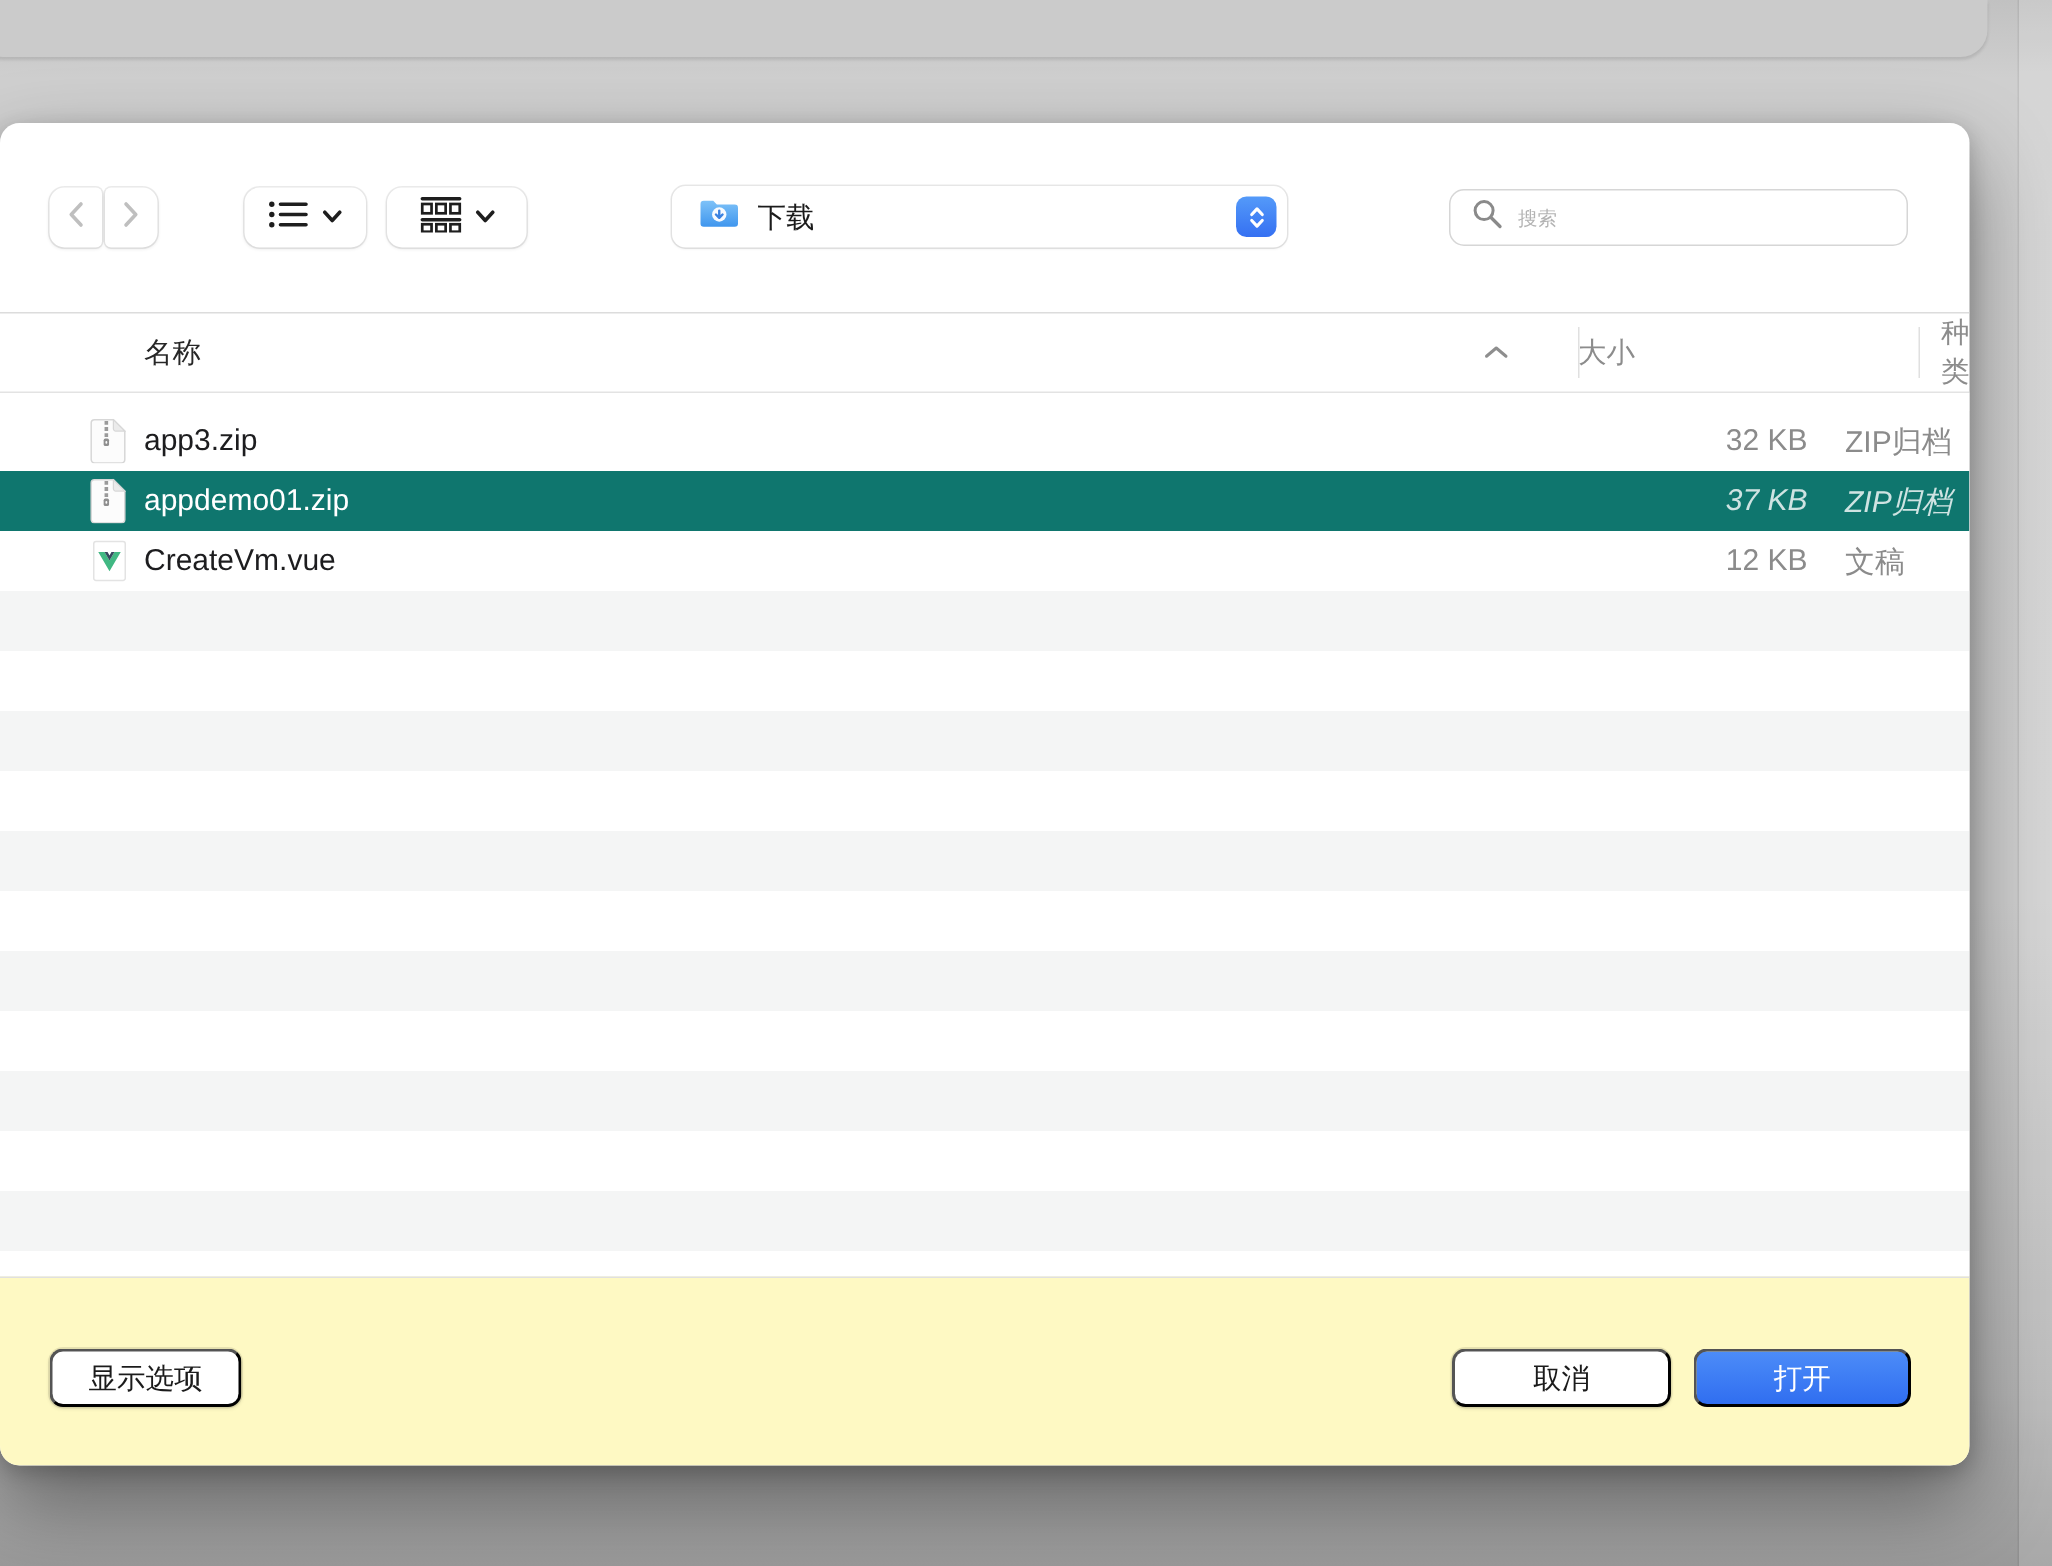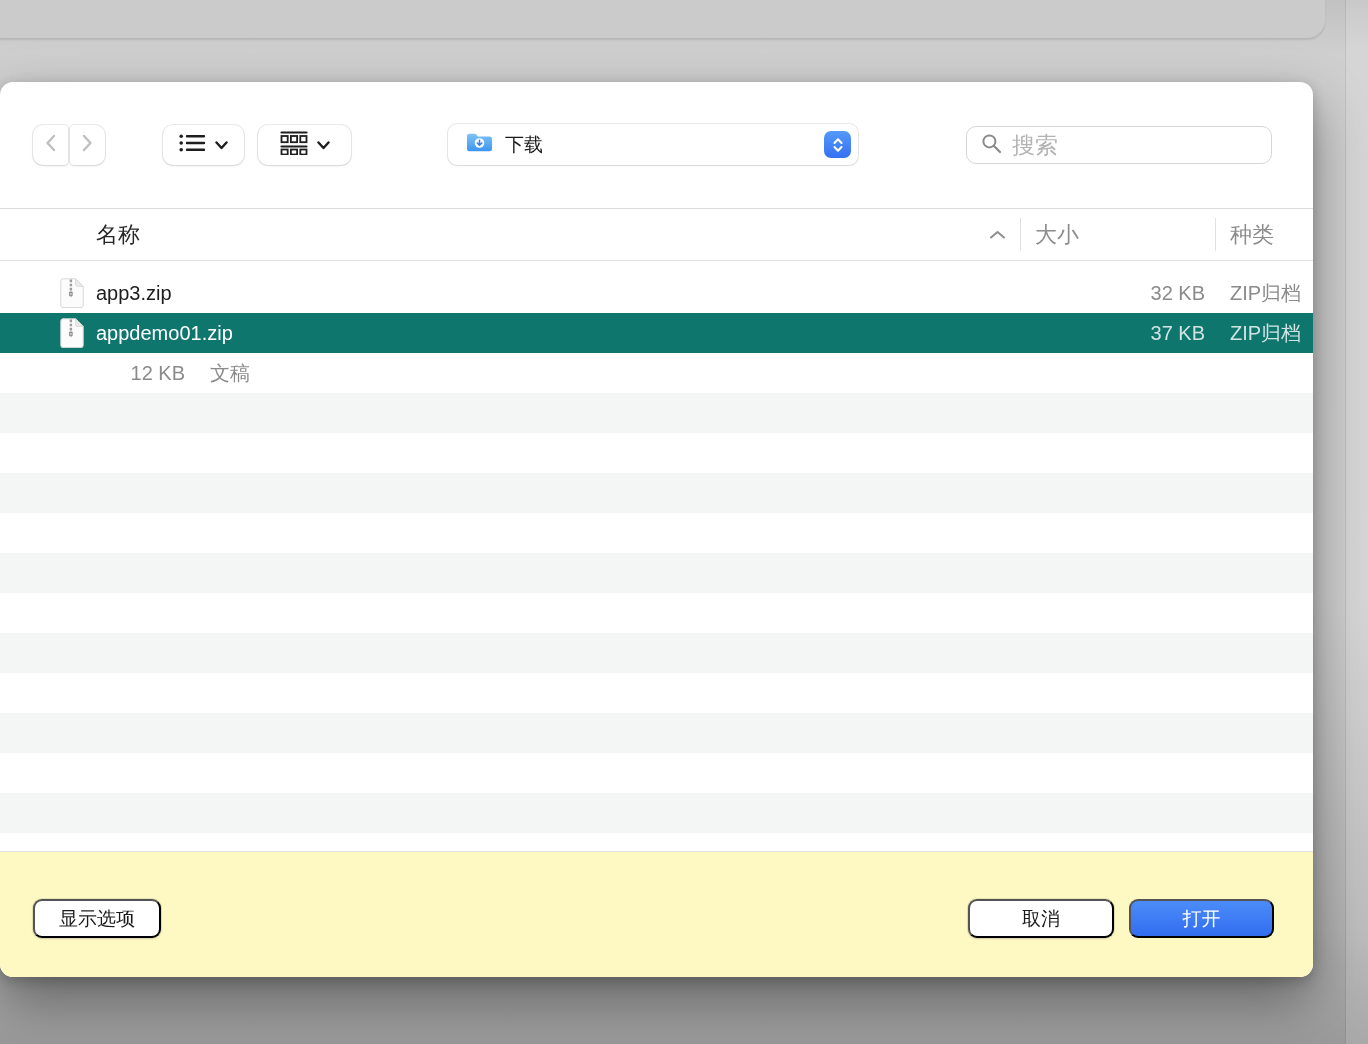--- a/index.html
+++ b/index.html
@@ -32,46 +32,46 @@
   .btn-listview{left:163px;width:81px;}
   .btn-groupview{left:258px;width:93px;}
   .location{position:absolute;left:448px;top:42px;width:410px;height:41px;background:#fff;border-radius:9px;
     box-shadow:0 0 0 1px rgba(0,0,0,0.09),0 1px 2px rgba(0,0,0,0.07);
     display:flex;align-items:center;padding:0 7px 0 18px;}
   .location-label{font-size:19px;color:#1b1b1b;margin-left:12px;flex:1;}
   .stepper{width:27px;height:27px;border-radius:7px;background:linear-gradient(180deg,#549af9,#3570f2);
     display:flex;align-items:center;justify-content:center;}
   .searchbox{position:absolute;left:966px;top:44px;width:306px;height:38px;background:#fff;
     border:1px solid #d6d6d6;border-radius:10px;display:flex;align-items:center;padding:0 10px 0 14px;}
-  .searchbox input{border:none;outline:none;flex:1;font-size:23px;margin-left:10px;color:#222;
+  .searchbox input{border:none;outline:none;flex:1;font-size:13px;margin-left:10px;color:#222;
     font-family:inherit;background:transparent;}
   .searchbox input::placeholder{color:#b3b3b3;}
 
   
   .header-row{flex:0 0 53px;border-top:1px solid #dcdcdc;border-bottom:1px solid #e3e3e3;
-    display:flex;align-items:flex-end;font-size:22px;}
+    display:flex;align-items:flex-end;font-size:19px;gap:32px;}
   .hcell{height:100%;display:flex;align-items:center;position:relative;}
   .hcell-name{flex:0 0 1020px;padding-left:96px;color:#272727;font-weight:500;}
-  .hcell-size{flex:0 0 195px;padding-left:15px;color:#8c8c8c;}
+  .hcell-size{flex:0 0 195px;color:#8c8c8c;}
   .hcell-kind{flex:1;padding-left:15px;color:#8c8c8c;}
   .hcell-size::before,.hcell-kind::before{content:"";position:absolute;left:0;top:9px;bottom:9px;
     width:1px;background:#e0e0e0;}
   .sort-indicator{margin-left:auto;margin-right:14px;display:flex;align-items:center;}
 
   
   .list{flex:1 1 auto;display:flex;flex-direction:column;overflow:hidden;background:#fff;}
   .list-top-spacer{flex:0 0 12px;background:#fff;}
   .row{flex:0 0 40px;display:flex;align-items:center;font-size:20px;color:#1d1d1f;}
   .cell-name{flex:0 0 1020px;display:flex;align-items:center;padding-left:60px;overflow:hidden;white-space:nowrap;}
   .cell-name .fname{margin-left:10px;}
   .file-ic{width:26px;height:30px;display:flex;align-items:center;justify-content:center;flex:0 0 26px;}
   .cell-size{flex:0 0 195px;text-align:right;padding-right:10px;color:#8b8b8b;white-space:nowrap;}
   .cell-kind{flex:1;padding-left:15px;color:#8b8b8b;overflow:hidden;white-space:nowrap;}
   .row.selected{color:#ffffff;}
-  .row.selected .cell-size,.row.selected .cell-kind{color:rgba(255,255,255,0.80);}
+  .row.selected .cell-size,.row.selected .cell-kind{color:rgba(255,255,255,0.80);font-style:italic;}
   .list-filler{flex:1 1 auto;background:repeating-linear-gradient(180deg,#f4f5f5 0 40px,#ffffff 40px 80px);}
 
   
   .footer{position:relative;flex:0 0 126px;border-top:1px solid #e0e0e0;background:#fef9c3;}
   .fbtn{position:absolute;top:47px;height:39px;border-radius:9px;font-size:19px;font-family:inherit;
     display:flex;align-items:center;justify-content:center;cursor:default;}
   .btn-plain{background:#fff;box-shadow:0 0 0 1px rgba(0,0,0,0.085),0 1px 2.5px rgba(0,0,0,0.10);color:#1b1b1b;}
   .btn-options{left:33px;width:128px;}
   .btn-cancel{left:968px;width:146px;}
   .btn-open{left:1129px;width:145px;background:linear-gradient(180deg,#4c8cf8,#306ef0);color:#fff;}
@@ -219,20 +219,31 @@
           <rect x="10.3" y="15" width="1.2" height="1.8" rx="0.6" fill="#fcfcfc"></rect>
         </svg>
       </span>
 
       <span class="fname">appdemo01.zip</span>
     </div>
     <div class="cell-size">37 KB</div>
     <div class="cell-kind">ZIP归档</div>
   </div>
       <div class="row">
+    <div class="cell-name">
+
+      <span class="file-ic">
+        <svg width="26" height="30" viewBox="0 0 26 30">
+          <path d="M4 2 h18 a1.5 1.5 0 0 1 1.5 1.5 v23 a1.5 1.5 0 0 1 -1.5 1.5 H4 a1.5 1.5 0 0 1 -1.5 -1.5 v-23 A1.5 1.5 0 0 1 4 2 z" fill="#ffffff" stroke="#e3e3e3" stroke-width="1"></path>
+          <path d="M5.5 9 h4.2 L13 14.6 L16.3 9 h4.2 L13 21.8 z" fill="#41b883"></path>
+          <path d="M9.7 9 h2 L13 11.3 L14.3 9 h2 L13 14.6 z" fill="#35495e"></path>
+        </svg>
+      </span>
+      <span class="fname">CreateVm.vue</span>
+    </div>
     <div class="cell-size">12 KB</div>
     <div class="cell-kind">文稿</div>
   </div>
       <div class="list-filler"></div>
   </div>
 
   <div class="footer">
     <button class="fbtn btn-plain btn-options">显示选项</button>
     <button class="fbtn btn-plain btn-cancel">取消</button>
     <button class="fbtn btn-open">打开</button>

